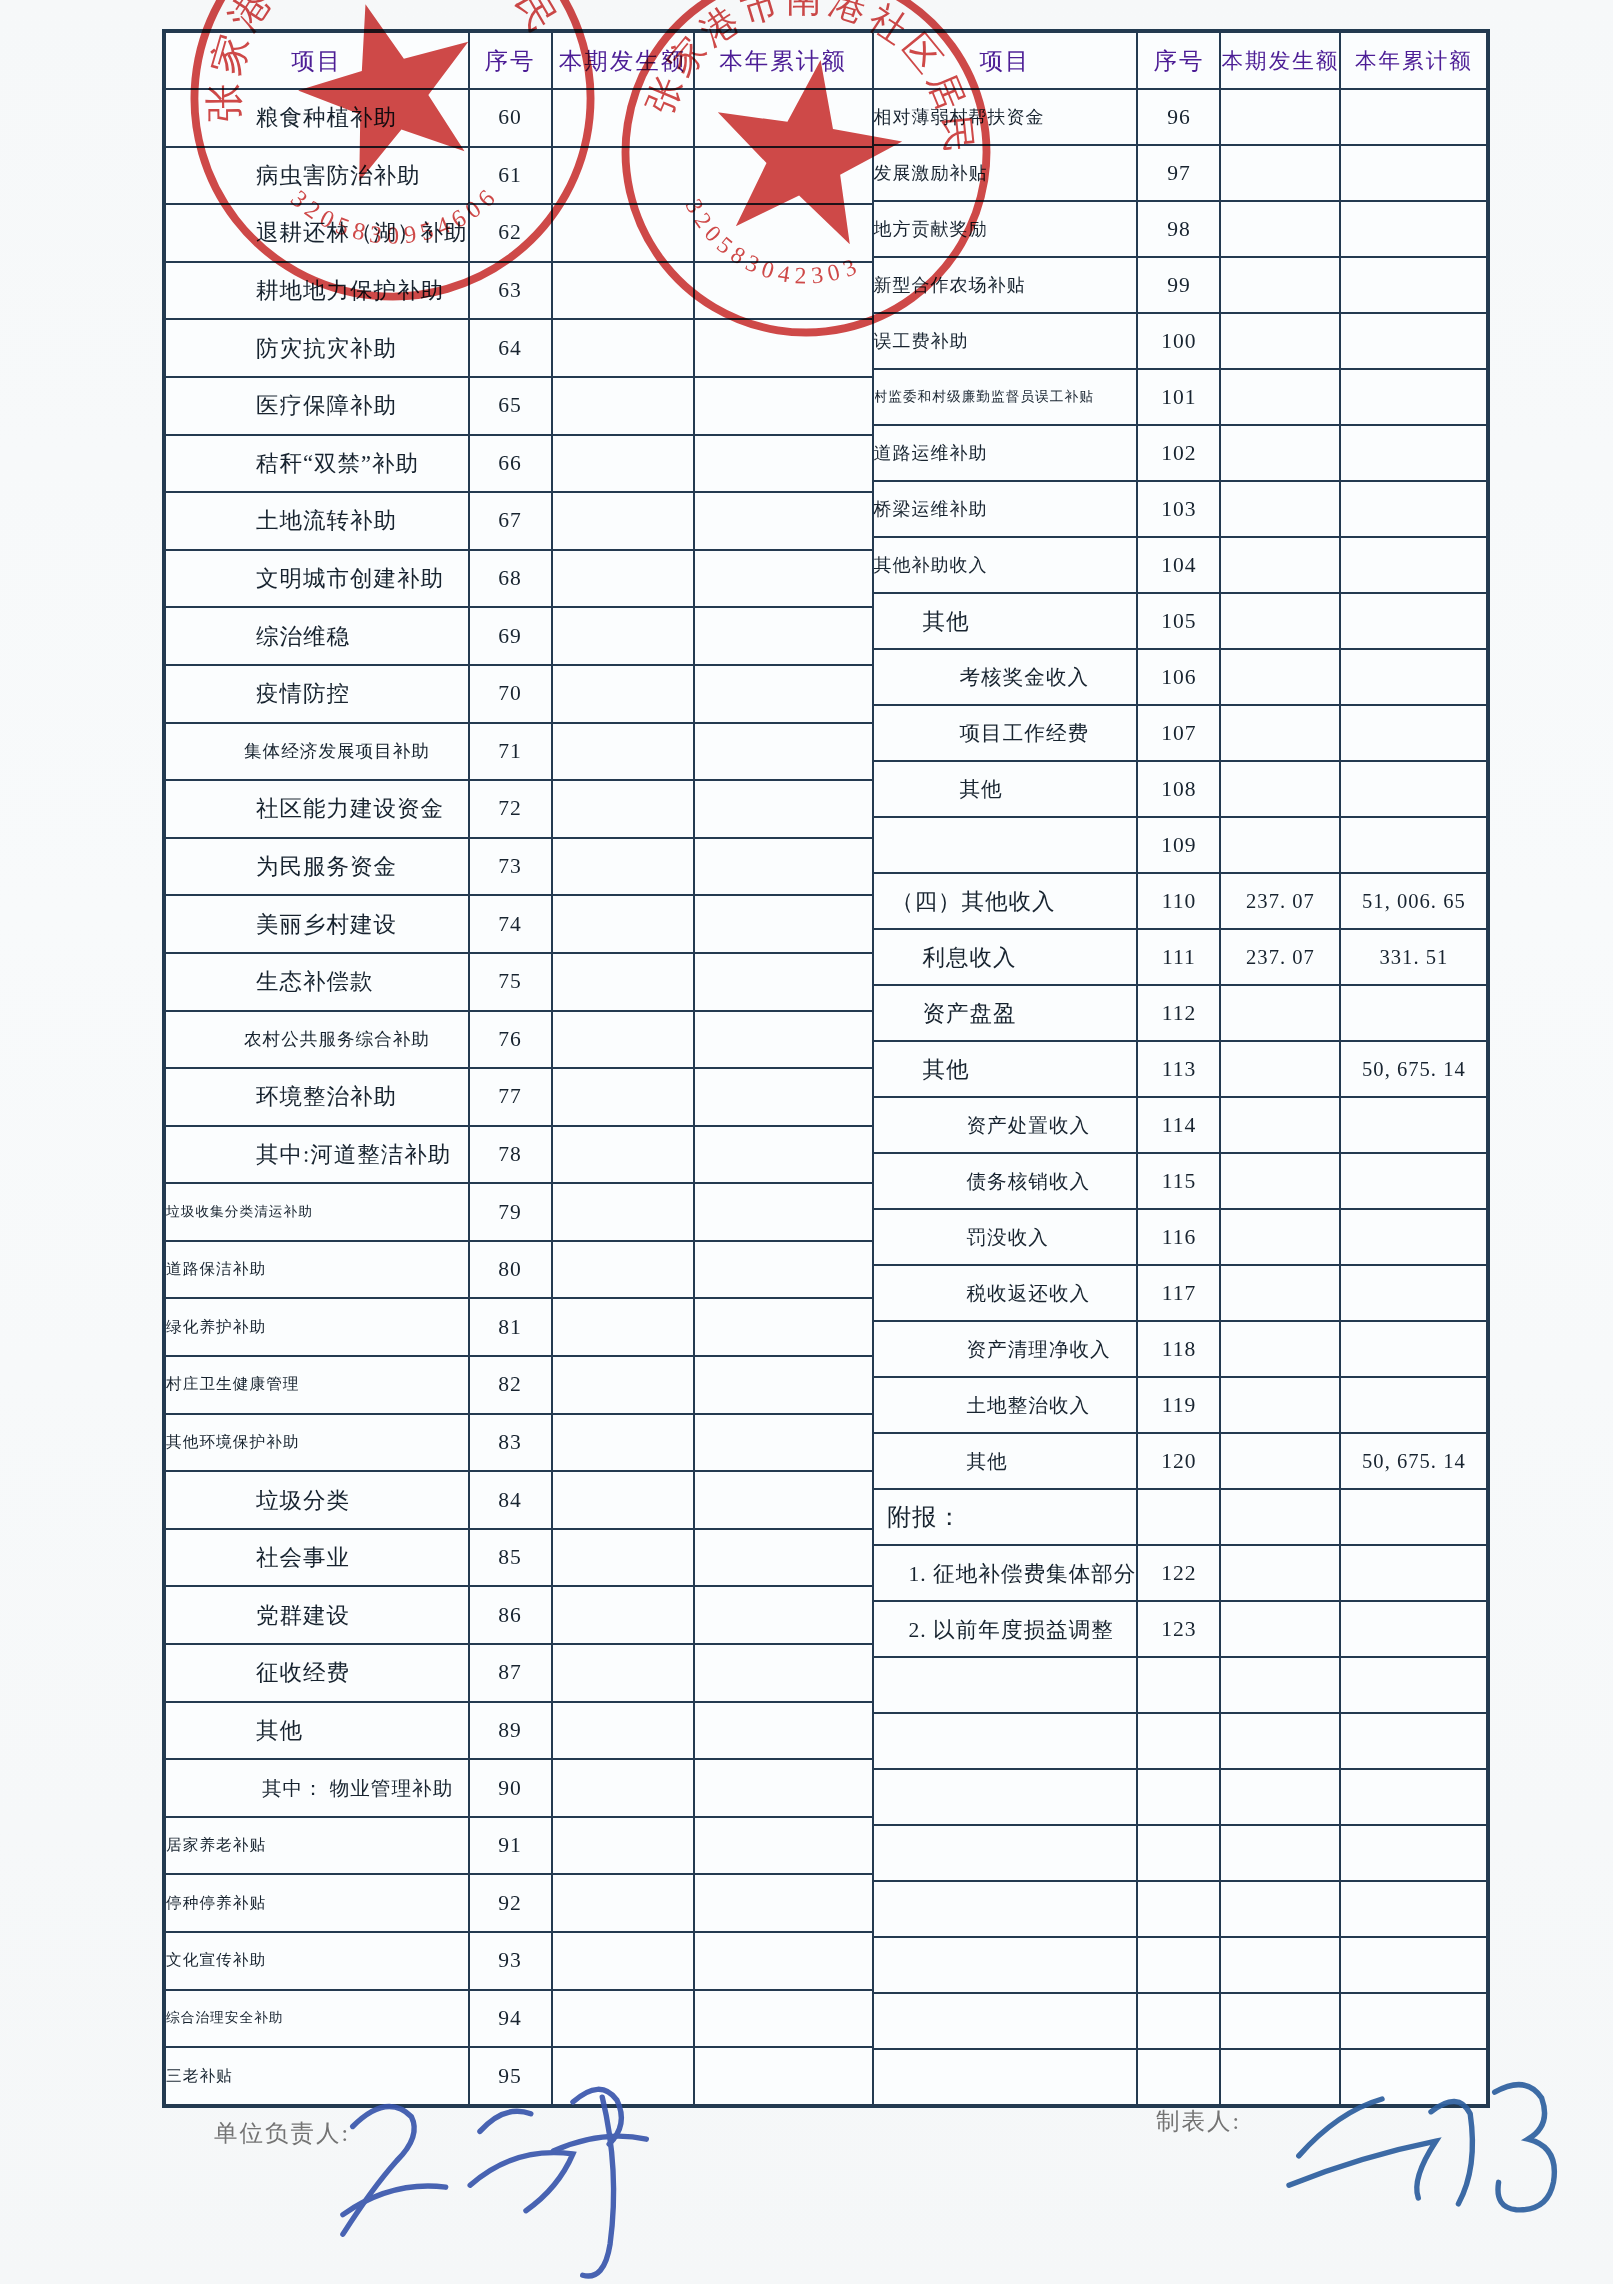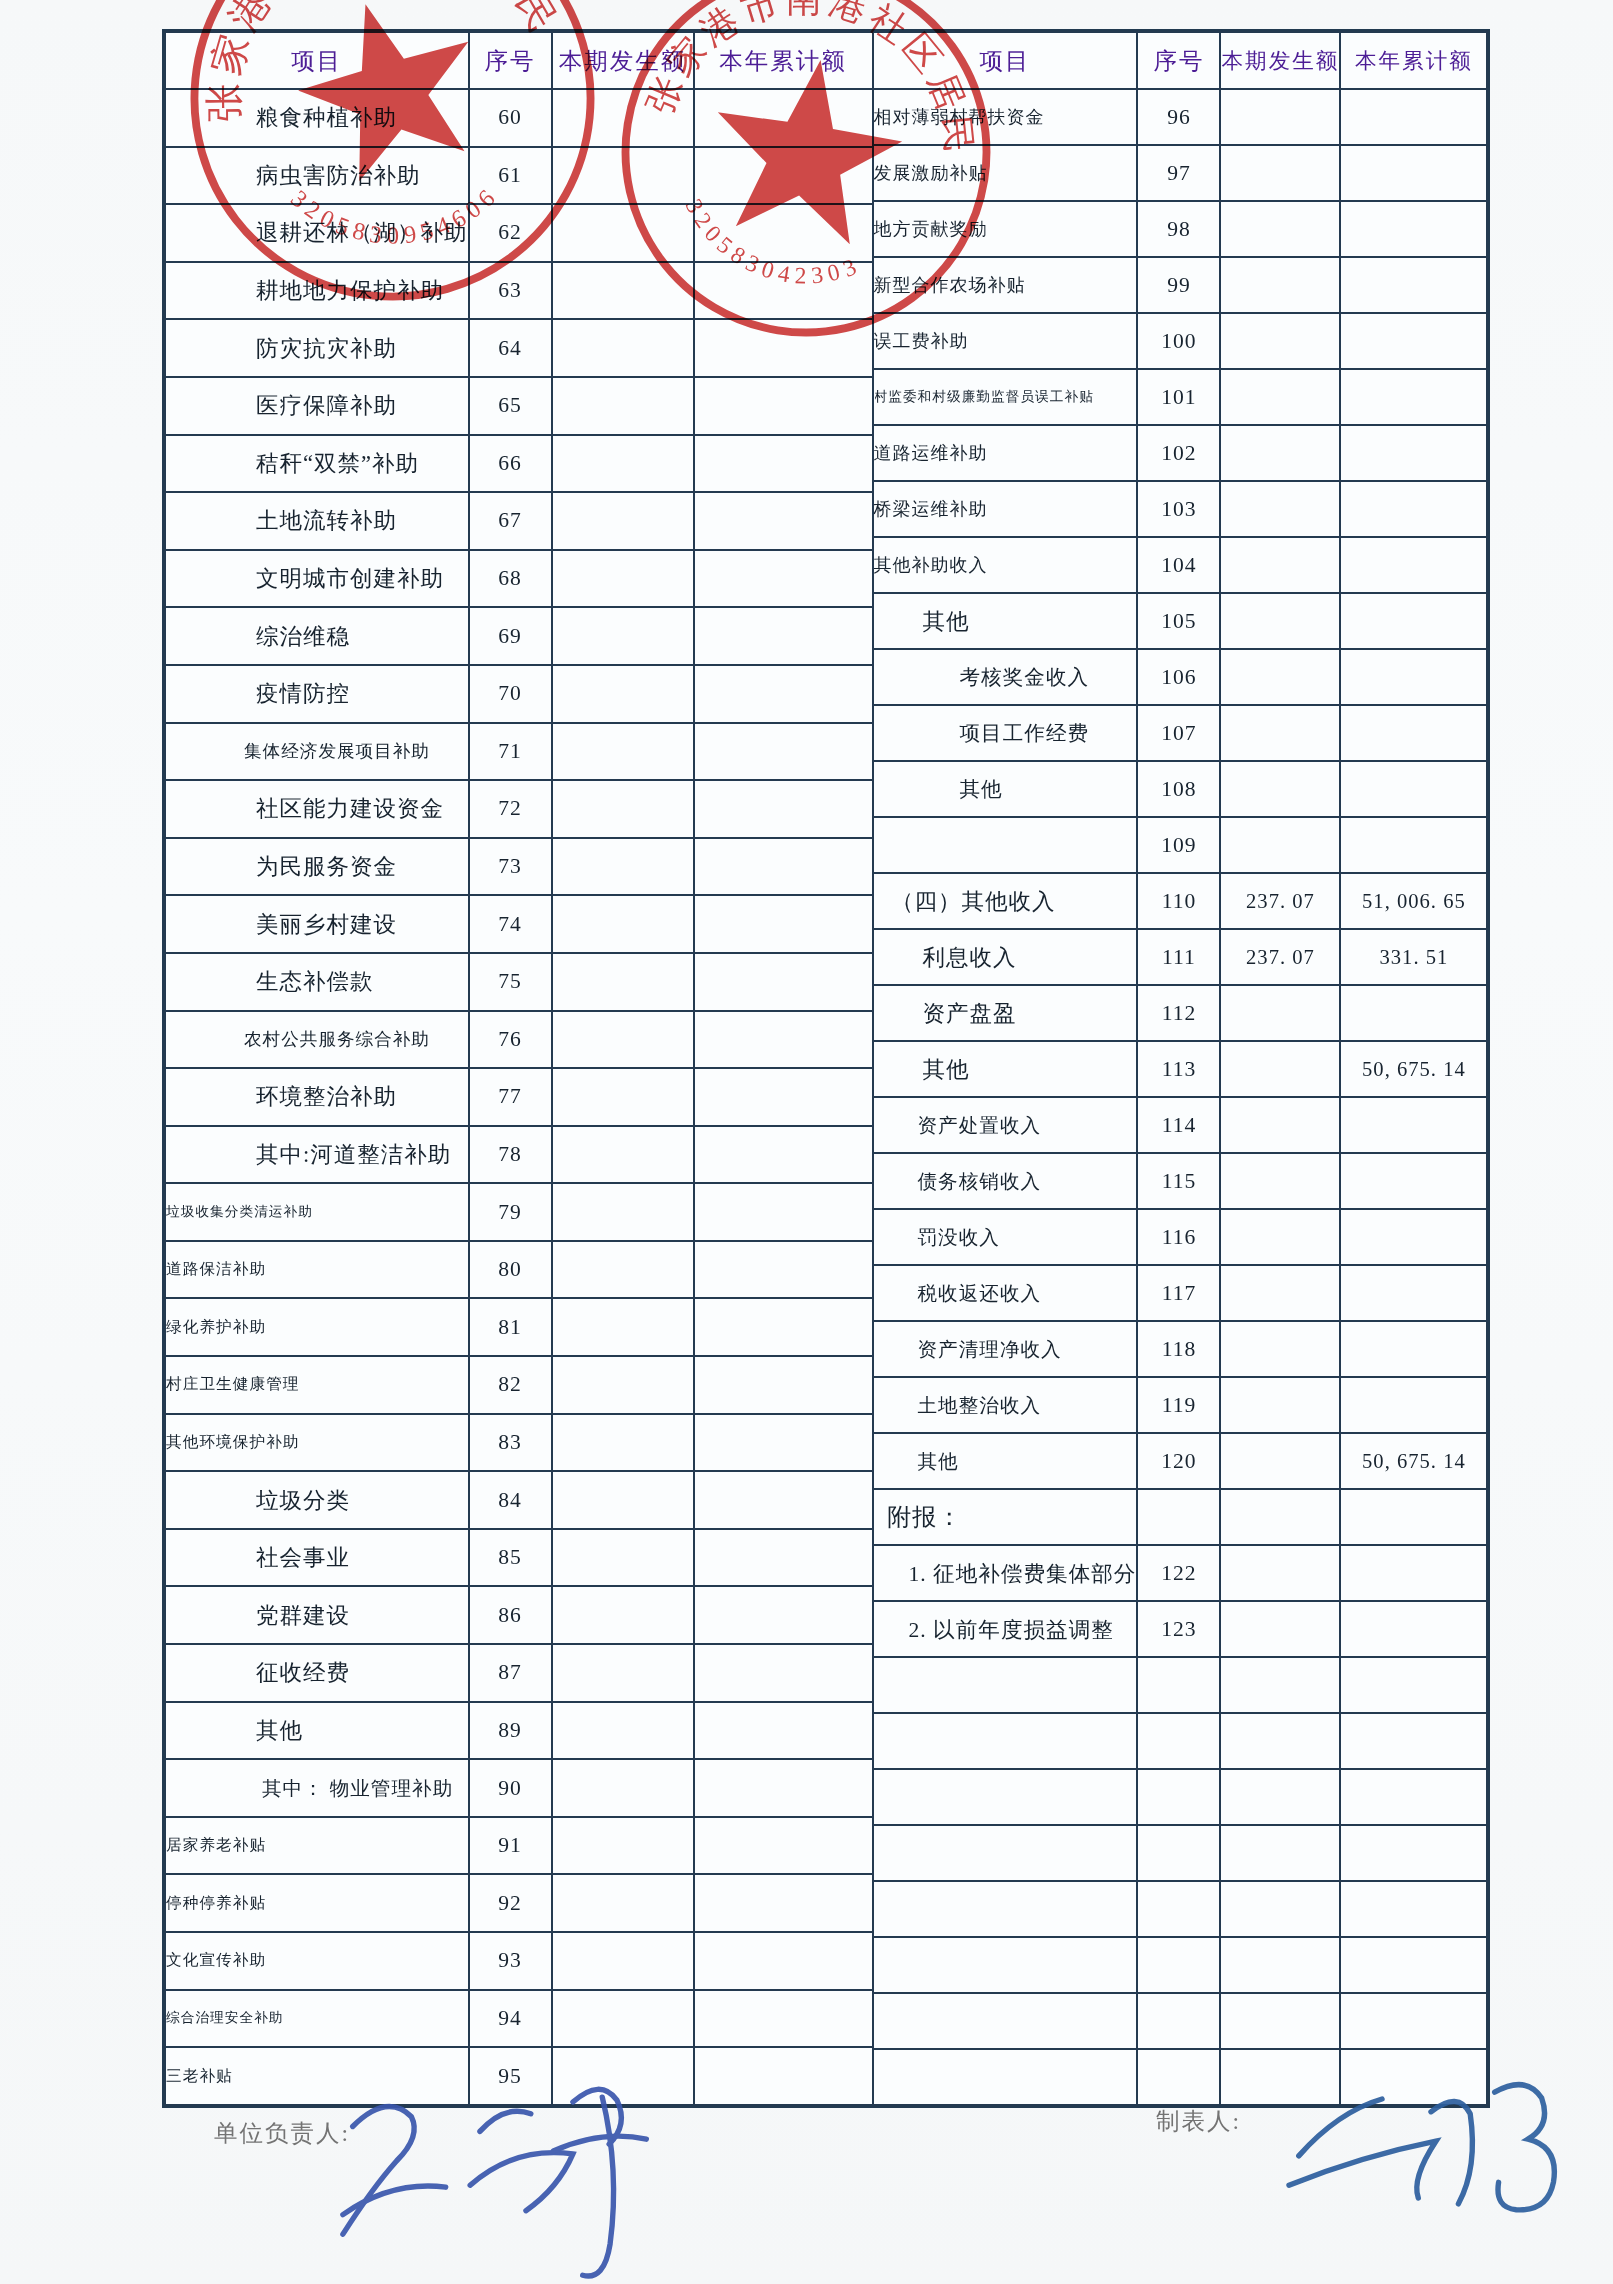--- a/index.html
+++ b/index.html
@@ -27,21 +27,21 @@
   .c-l1s{font-size:17.6px;padding-left:78px;}
   .c-l15{font-size:19.6px;padding-left:96px;}
   .c-l2 {font-size:15.7px;text-align:right;padding-right:9.8px;}
   .c-l2s{font-size:13.7px;text-align:right;padding-right:7.8px;}
   
   .c-r1  {font-size:18px;text-align:right;padding-right:21.6px;}
   .c-r1s {font-size:13.7px;text-align:center;border-radius:27px;}
   .c-rind1{font-size:22.5px;padding-left:49px;}
   .c-rind2{font-size:20.6px;padding-left:86px;}
   .c-rsec{font-size:22.5px;padding-left:17.6px;}
-  .c-rdeep{font-size:19.6px;padding-left:44px;}
+  .c-rdeep{font-size:19.6px;padding-left:93px;}
   .c-rfu {font-size:24px;padding-left:13.7px;}
   .c-rnote{font-size:21.6px;padding-left:35px;}
   
   .stamp{position:absolute;mix-blend-mode:multiply;opacity:.82;pointer-events:none;}
   .stamp text{fill:#c8201f;font-family:"Liberation Serif","DejaVu Serif",serif;}
   
   .footer-label{position:absolute;font-size:23.5px;letter-spacing:2px;color:#737373;}
   .sig{position:absolute;}
 </style>
 </head>

